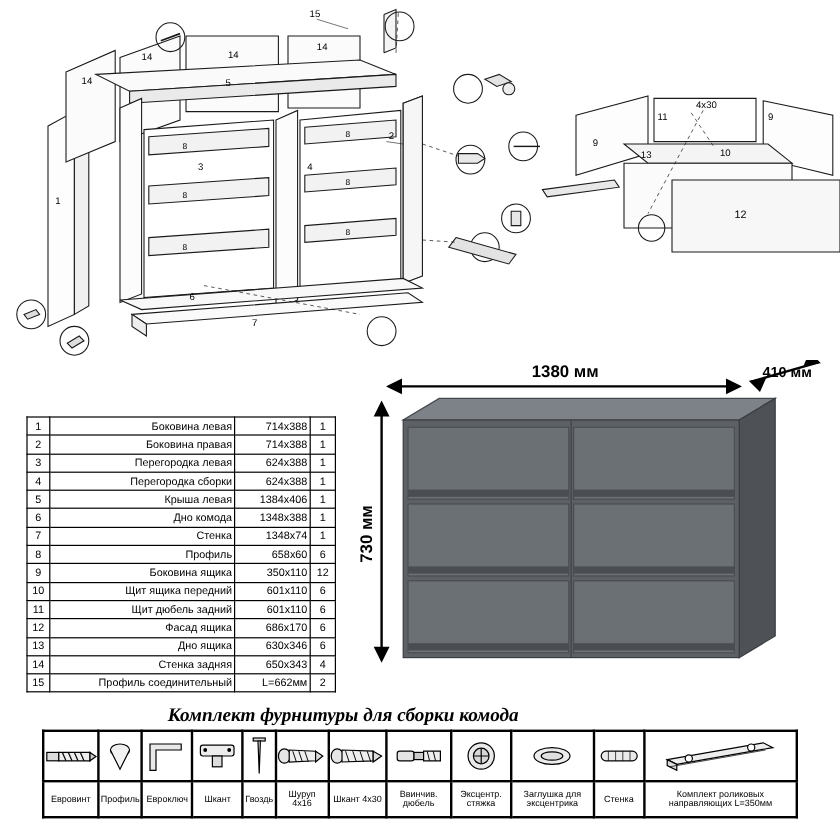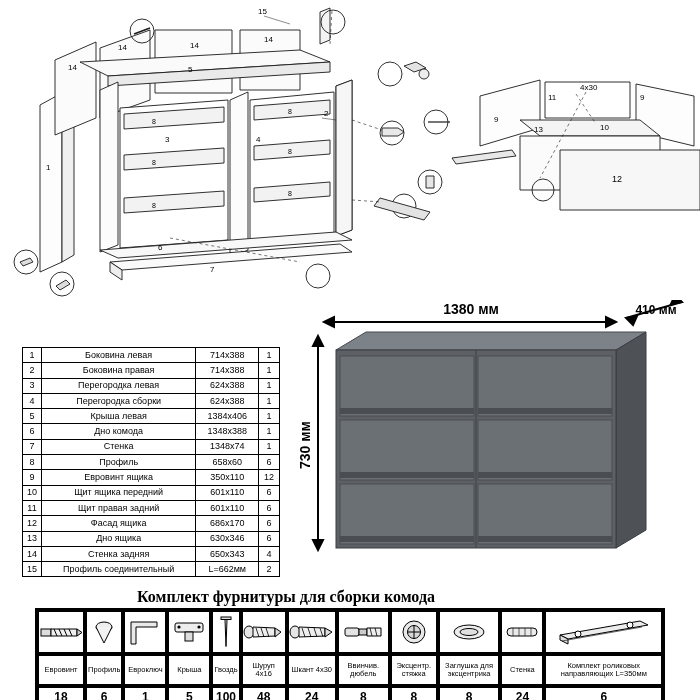--- a/index.html
+++ b/index.html
@@ -21,41 +21,41 @@
     font-size:9px;
   }
   .parts-table td{
     border:1px solid #000;
     padding:0 2px;
     height:14.3px;
     line-height:13px;
     white-space:nowrap;
   }
   .parts-table td.num{width:14px;text-align:center;}
-  .parts-table td.name{width:150px;text-align:center;}
-  .parts-table td.dim{width:58px;text-align:center;}
+  .parts-table td.name{width:150px;text-align:right;}
+  .parts-table td.dim{width:58px;text-align:right;}
   .parts-table td.qty{width:16px;text-align:center;}
 
   
   .dims{position:absolute;left:296px;top:300px;width:410px;height:280px;text-decoration:underline;}
 
   
   .hw-title{
     position:absolute;left:0;top:588px;width:572px;text-align:center;
     font-family:"Liberation Serif", serif;
-    font-weight:bold;font-size:16px;
+    font-weight:bold;font-size:16px;font-style:italic;
   }
   .hw-table{
     position:absolute;left:35px;top:608px;
     border-collapse:collapse;
     font-size:8px;
     width:630px;
   }
   .hw-table td{
-    border:4px solid #000000;
+    border:2px solid #000000;
     text-align:center;
     vertical-align:middle;
     padding:0;
   }
   .hw-table tr.icons td{height:40px;}
   .hw-table tr.labels td{height:26px;font-size:7.5px;line-height:8.5px;padding:1px;}
   .hw-table tr.counts td{height:17px;font-size:12px;font-weight:bold;}
   .hw-icon{display:block;margin:0 auto;}
 </style>
 </head>
@@ -217,33 +217,33 @@
         <td class="qty">1</td>
       </tr>
       <tr>
         <td class="num">8</td>
         <td class="name">Профиль</td>
         <td class="dim">658x60</td>
         <td class="qty">6</td>
       </tr>
       <tr>
         <td class="num">9</td>
-        <td class="name">Евровинт ящика</td>
+        <td class="name">Боковина ящика</td>
         <td class="dim">350x110</td>
         <td class="qty">12</td>
       </tr>
       <tr>
         <td class="num">10</td>
         <td class="name">Щит ящика передний</td>
         <td class="dim">601x110</td>
         <td class="qty">6</td>
       </tr>
       <tr>
         <td class="num">11</td>
-        <td class="name">Щит правая задний</td>
+        <td class="name">Щит дюбель задний</td>
         <td class="dim">601x110</td>
         <td class="qty">6</td>
       </tr>
       <tr>
         <td class="num">12</td>
         <td class="name">Фасад ящика</td>
         <td class="dim">686x170</td>
         <td class="qty">6</td>
       </tr>
       <tr>
@@ -421,38 +421,24 @@
             <circle cx="22" cy="17" r="3" fill="#fff" stroke="#000"></circle>
             <circle cx="74" cy="8" r="3" fill="#fff" stroke="#000"></circle>
             <path d="M6,24 L86,10" stroke="#000" stroke-width=".6"></path>
           </svg>
         </td>
       </tr>
     <tr class="labels" id="hw-labels">
         <td>Евровинт</td>
         <td>Профиль</td>
         <td>Евроключ</td>
-        <td>Крыша</td>
+        <td>Шкант</td>
         <td>Гвоздь</td>
         <td>Шуруп 4x16</td>
         <td>Шкант 4x30</td>
         <td>Ввинчив. дюбель</td>
         <td>Эксцентр. стяжка</td>
         <td>Заглушка для эксцентрика</td>
         <td>Стенка</td>
         <td>Комплект роликовых направляющих L=350мм</td>
       </tr>
-    <tr class="counts" id="hw-counts">
-        <td>18</td>
-        <td>6</td>
-        <td>1</td>
-        <td>5</td>
-        <td>100</td>
-        <td>48</td>
-        <td>24</td>
-        <td>8</td>
-        <td>8</td>
-        <td>8</td>
-        <td>24</td>
-        <td>6</td>
-      </tr>
   </tbody>
 </table>
 
 </body></html>

